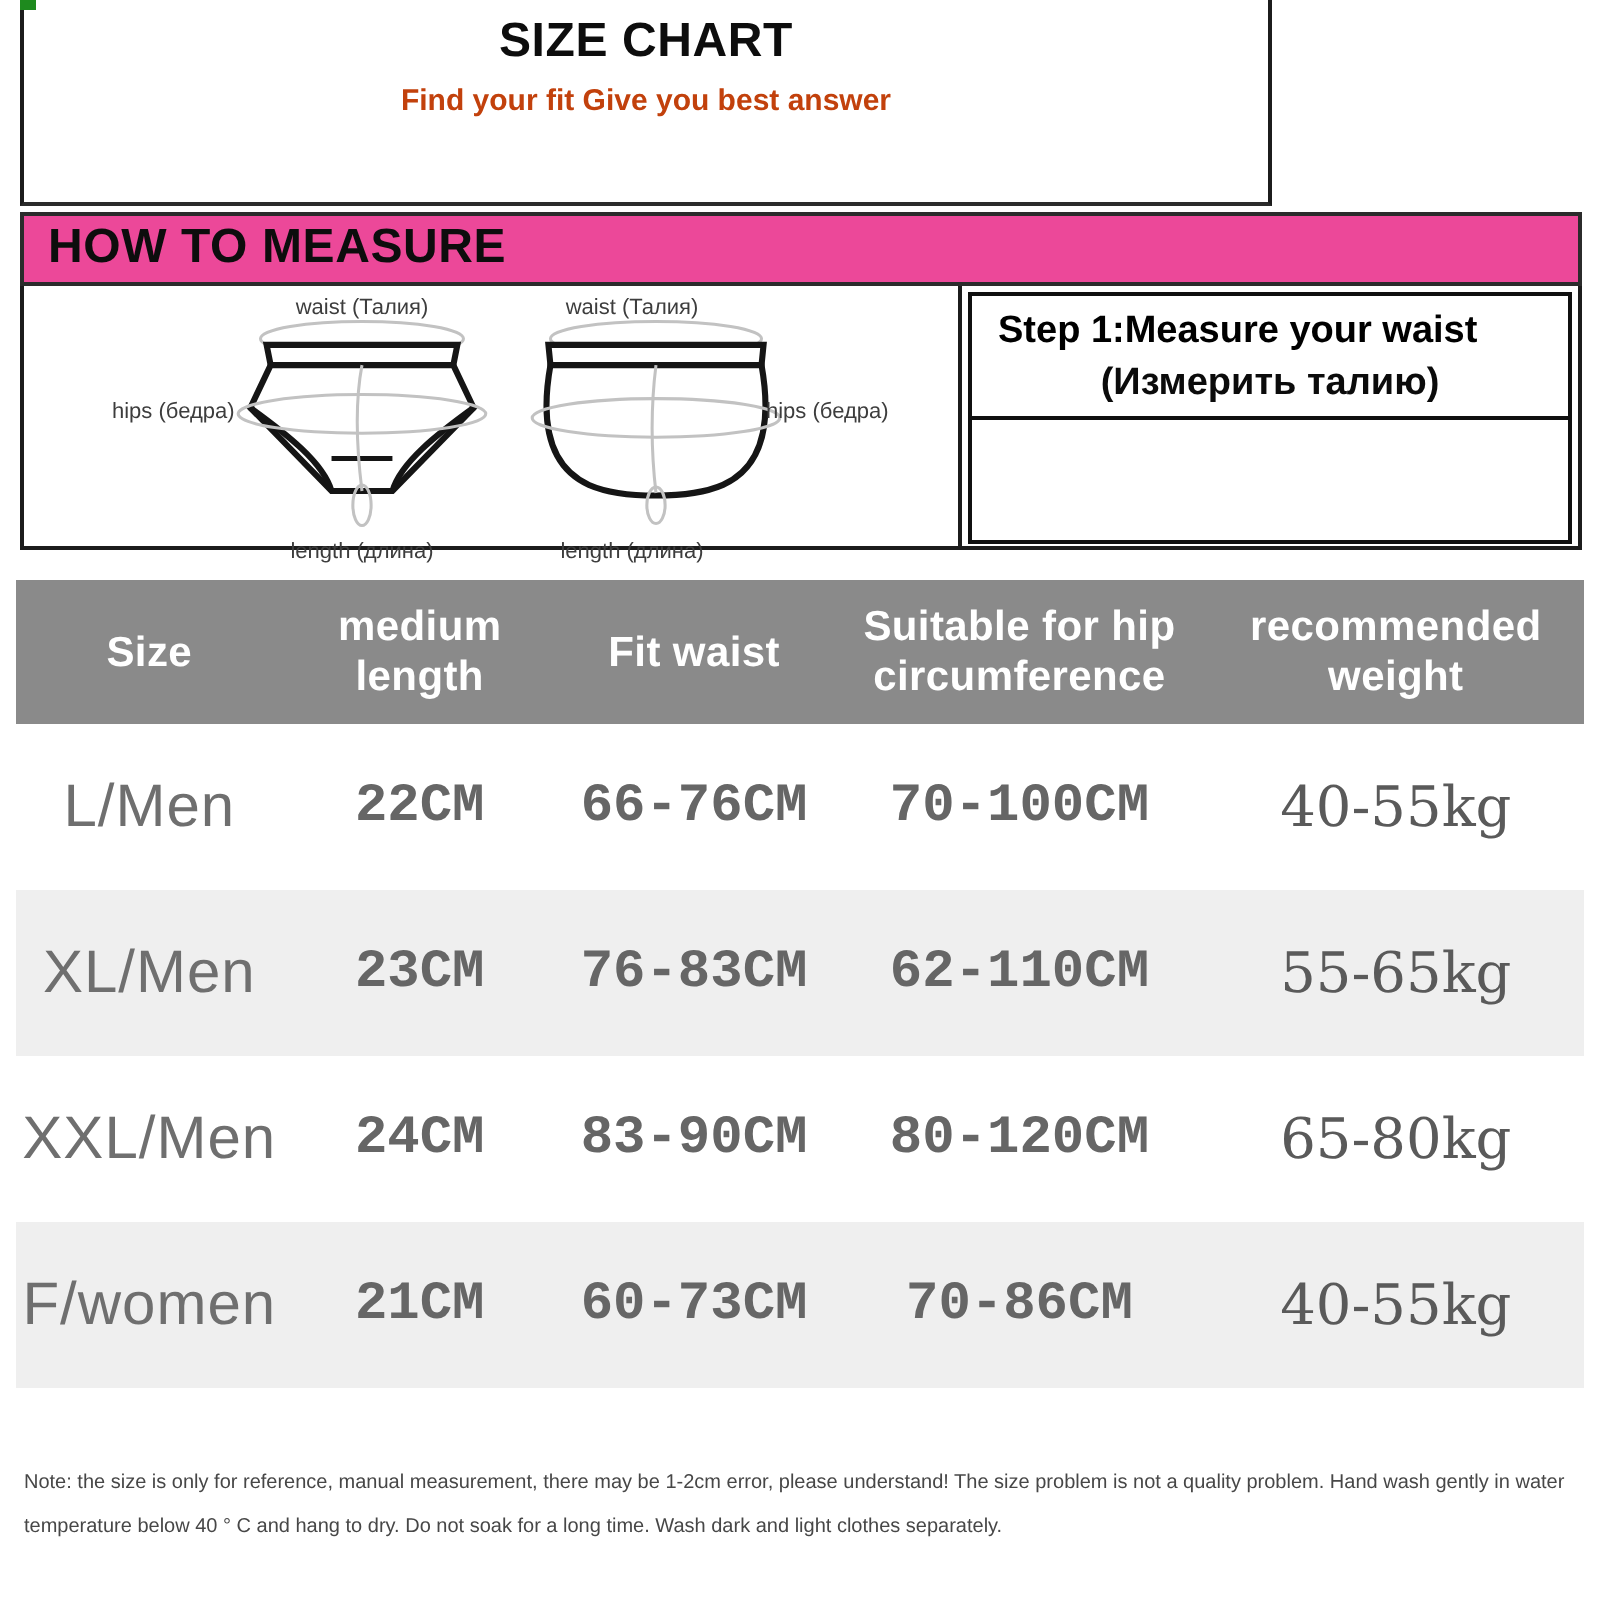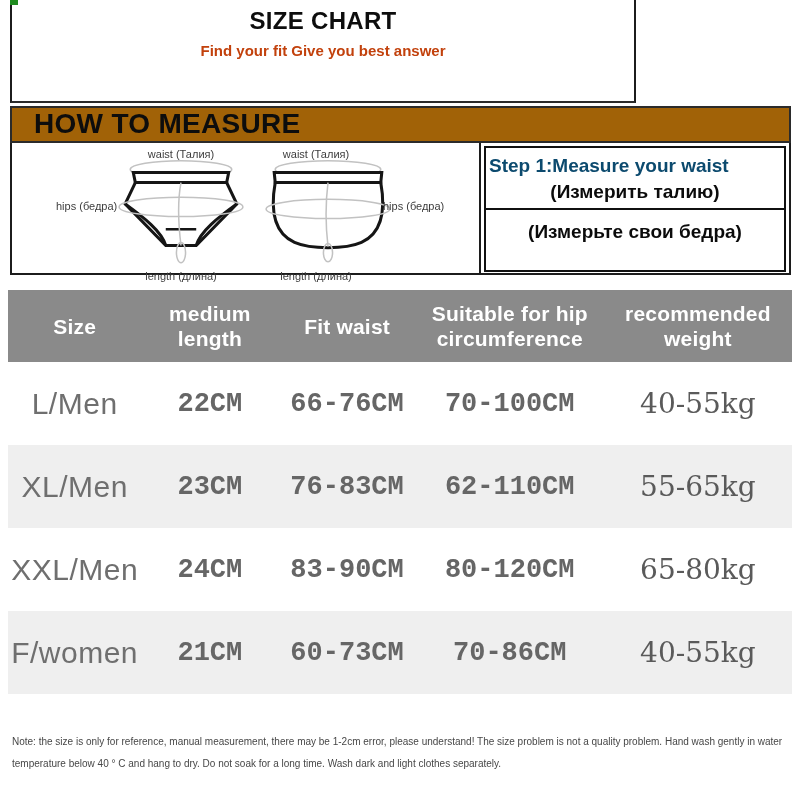--- a/index.html
+++ b/index.html
@@ -13,38 +13,38 @@
   
   .top-box{position:absolute;left:10px;top:0;width:626px;height:103px;
            border-left:2px solid var(--border,#1c1c1c);border-right:2px solid var(--border,#1c1c1c);
            border-bottom:2px solid #2b2b2b;text-align:center;padding-top:7px;}
   .top-title{font-size:24px;font-weight:bold;color:#0d0d0d;margin-bottom:7px;letter-spacing:.3px;}
   .top-sub{font-size:15px;font-weight:bold;color:#c2410c;margin-bottom:7px;}
   .top-sub-ru{font-size:24px;font-weight:bold;color:#0d0d0d;}
 
   
   .measure-header{position:absolute;left:10px;top:106px;width:781px;height:37px;
-                  border:2px solid #2b2b2b;font-size:28px;font-weight:bold;color:#0d0d0d;
-                  padding-left:22px;line-height:32px;letter-spacing:.3px;background:#a16207;}
+                  border:2px solid #2b2b2b;font-size:24px;font-weight:bold;color:#0d0d0d;
+                  padding-left:12px;line-height:32px;letter-spacing:.3px;background:#ec4899;}
 
   
   .measure-body{position:absolute;left:10px;top:143px;width:781px;height:132px;
                 border-left:2px solid var(--border,#1c1c1c);border-right:2px solid var(--border,#1c1c1c);
                 border-bottom:2px solid var(--border,#1c1c1c);background:#fff;}
   .diagram-area{position:absolute;left:0;top:0;width:469px;height:100%;border-right:2px solid var(--border,#1c1c1c);}
   .lbl{position:absolute;font-size:11px;color:#3d3d3d;white-space:nowrap;}
   .lbl.centered{text-align:center;width:150px;}
   .dsvg{position:absolute;}
 
   
   .steps{position:absolute;left:472px;top:3px;right:3px;bottom:1px;border:2px solid #101010;
          display:flex;flex-direction:column;background:#fff;}
   .step{flex:1;padding-top:7px;}
   .step.first{border-bottom:2px solid #101010;}
-  .step-en{font-size:19px;font-weight:bold;color:#0c4a6e;padding-left:3px;}
+  .step-en{font-size:19px;font-weight:bold;color:#000000;padding-left:13px;}
   .step-ru{font-size:19px;font-weight:bold;color:#0b0b0b;text-align:center;margin-top:4px;}
 
   
   .size-table{position:absolute;left:8px;top:290px;width:784px;border-collapse:collapse;table-layout:fixed;}
   .size-table th{background:var(--header-bg,#8a8a8a);color:#ffffff;font-weight:bold;font-size:21px;
                  line-height:25px;height:72px;vertical-align:middle;text-align:center;letter-spacing:.2px;}
   .size-table td{height:83px;text-align:center;vertical-align:middle;background:#ffffff;}
   .size-table tbody tr:nth-child(even) td{background:var(--row-alt,#efefef);}
   .cell-size{font-size:30px;color:#6f6f6f;letter-spacing:.5px;}
   .cell-mono{font-family:"Liberation Mono",monospace;font-weight:bold;font-size:27px;color:#666666;}
@@ -98,21 +98,20 @@
       <div class="lbl" style="left:371px;top:57px;">hips (бедра)</div>
       <div class="lbl centered" style="left:229px;top:127px;">length (длина)</div>
     </div>
 
     <div class="steps">
       <div class="step first">
         <div class="step-en">Step 1:Measure your waist</div>
         <div class="step-ru">(Измерить талию)</div>
       </div>
       <div class="step">
-        <div class="step-ru">(Измерьте свои бедра)</div>
       </div>
     </div>
   </div>
 
   <table class="size-table">
     <colgroup>
       <col style="width:17%">
         <col style="width:17.5%">
         <col style="width:17.5%">
         <col style="width:24%">

